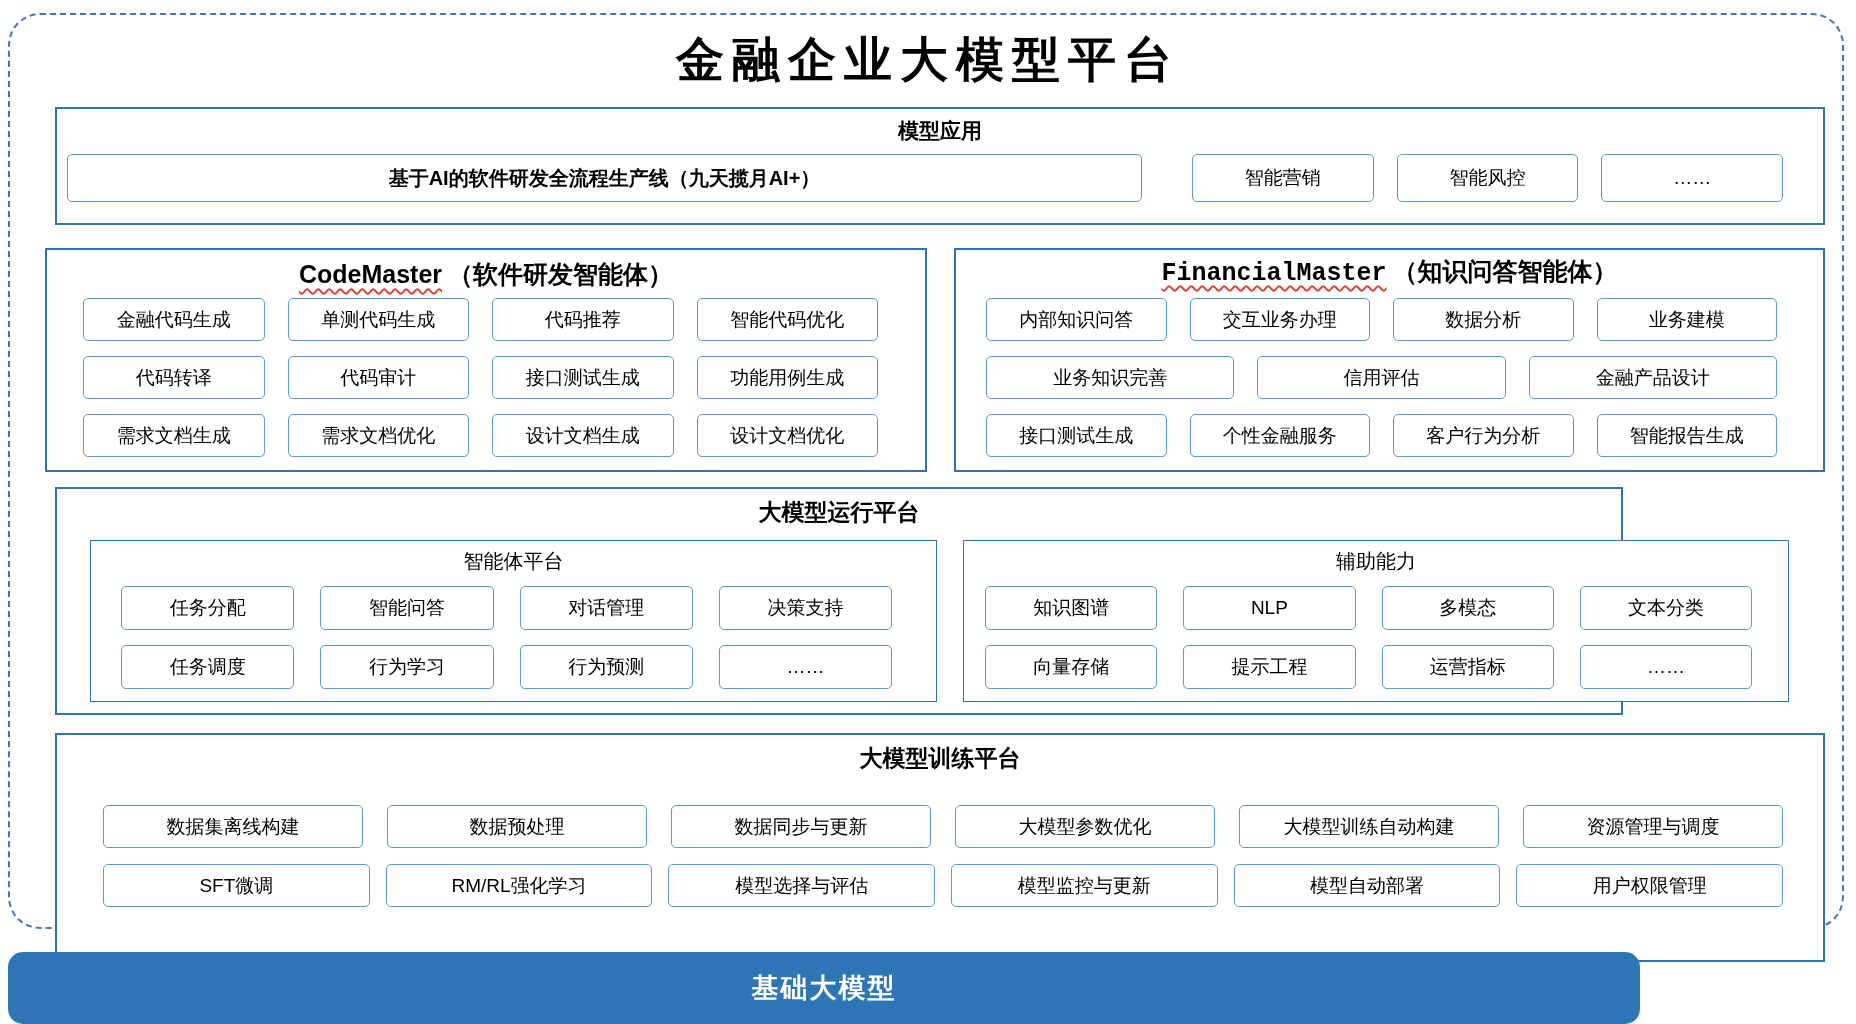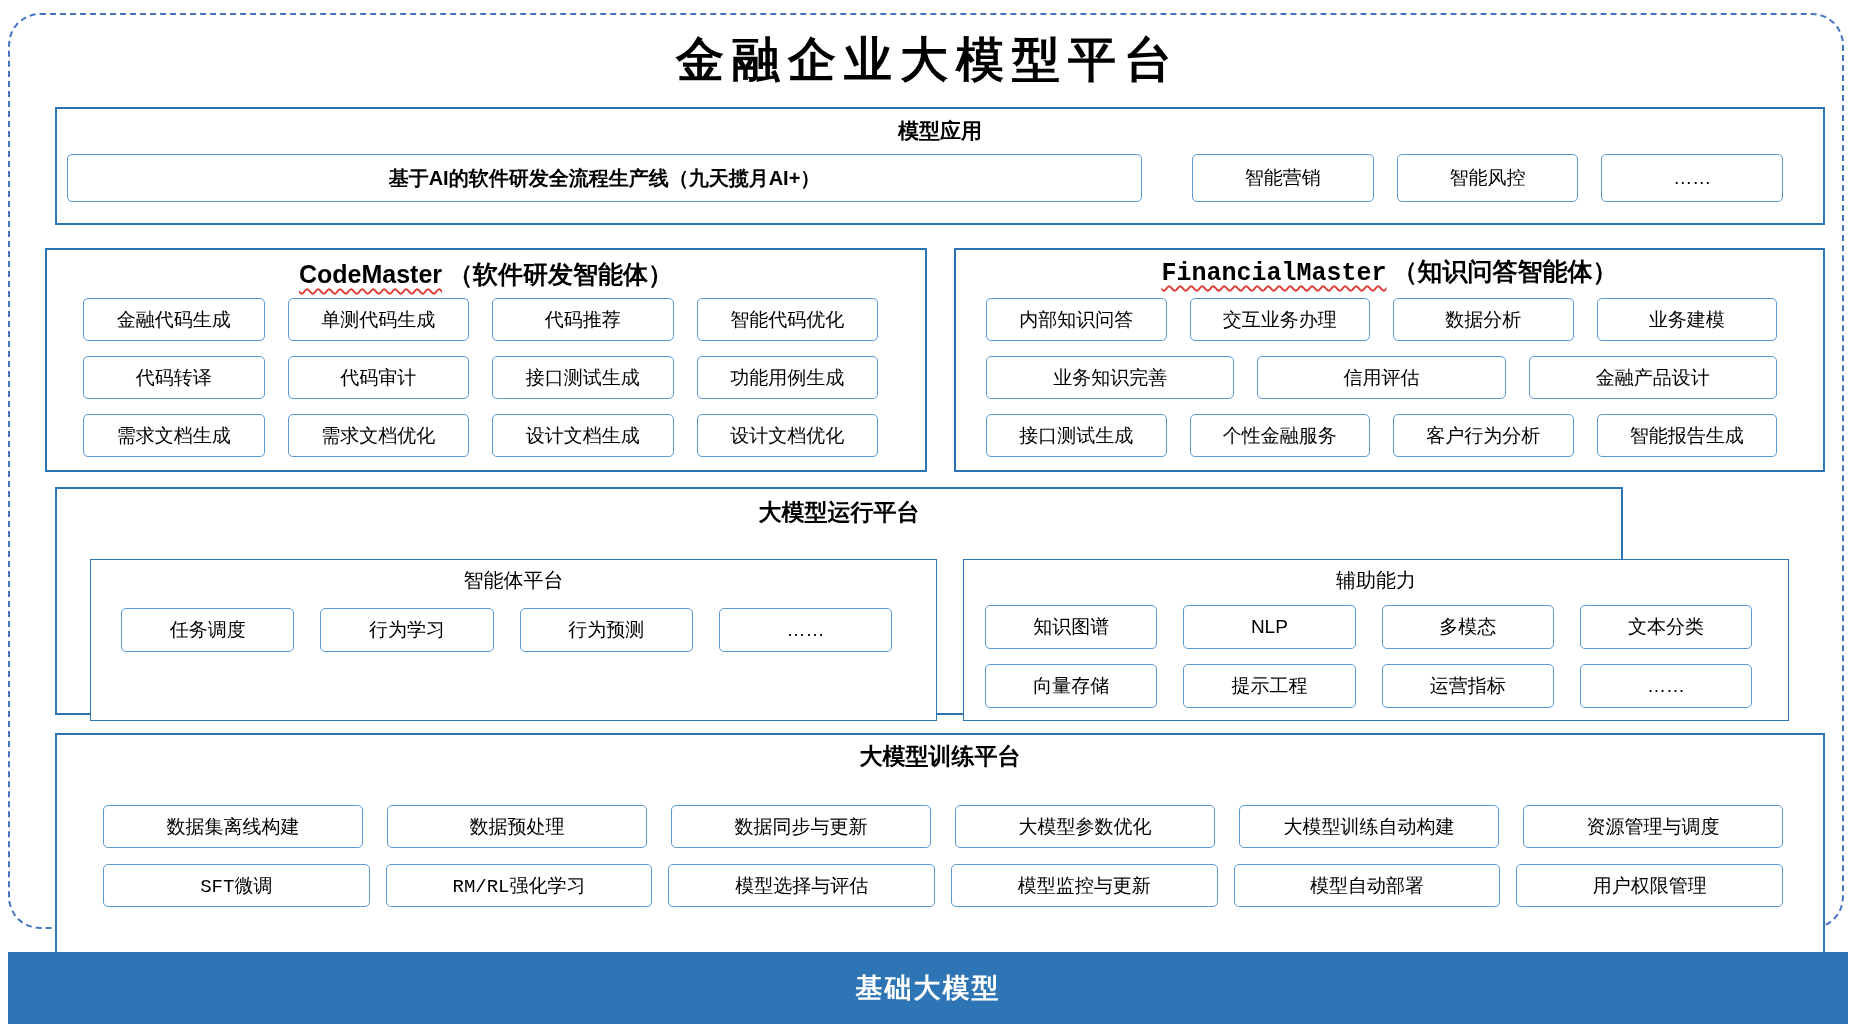--- a/index.html
+++ b/index.html
@@ -41,40 +41,40 @@
     text-decoration:underline; text-decoration-style:wavy;
     text-decoration-color:#e03a2f; text-decoration-thickness:2px; text-underline-offset:5px;
   }
   .agent-row { display:flex; gap:23px; margin-top:15px; }
   .agent-row.first { margin-top:7px; }
   .sec2-left  .agent-row { padding:0 47px 0 36px; }
   .sec2-right .agent-row { padding:0 46px 0 30px; }
 
   
   .sec3 { left:55px; top:487px; width:1568px; height:228px; }
-  .subbox { position:absolute; top:51px; border:1.5px solid #2E74B5; box-sizing:border-box; background:#fff; height:162px;margin-top:19px; }
+  .subbox { position:absolute; top:51px; border:1.5px solid #2E74B5; box-sizing:border-box; background:#fff; height:162px; }
   .subbox.left  { left:33px;  width:847px; }
   .subbox.right { left:906px; width:826px; }
   .sub-title { text-align:center; font-size:20px; line-height:26px; padding-top:7px; }
   .sub-row { display:flex; gap:26px; margin-top:15px; }
   .sub-row.first { margin-top:12px; }
   .sub-row .box { height:44px; }
   .subbox.left  .sub-row { padding:0 44px 0 30px; }
   .subbox.right .sub-row { padding:0 36px 0 21px; }
 
   
-  .sec4 { left:55px; top:733px; width:1770px; height:229px;font-family:Liberation Mono, monospace; }
+  .sec4 { left:55px; top:733px; width:1770px; height:229px; }
   .train-row { display:flex; gap:16px; padding:0 40px 0 46px; margin-top:16px; }
   .train-row.first { margin-top:32px;gap:24px; }
 
   
   .banner {
-    position:absolute; left:8px; top:952px; width:1840px; height:72px;
+    position:absolute; left:8px; top:952px; width:1632px; height:72px;
     background:#2E75B6; color:#fff; display:flex; align-items:center; justify-content:center;
-    font-size:27px; font-weight:bold; letter-spacing:2px;
+    font-size:27px; font-weight:bold; letter-spacing:2px;border-radius:15px;
   }
 </style>
 </head>
 <body>
 
 <div class="canvas">
 
   <div class="outer-dashed"></div>
 
   <div class="main-title">金融企业大模型平台</div>
@@ -134,20 +134,26 @@
       <div class="box">客户行为分析</div>
       <div class="box">智能报告生成</div>
     </div>
   </div>
 
   <div class="section sec3">
     <div class="sec-header big">大模型运行平台</div>
 
     <div class="subbox left">
       <div class="sub-title">智能体平台</div>
+      <div class="sub-row first">
+        <div class="box">任务分配</div>
+        <div class="box">智能问答</div>
+        <div class="box">对话管理</div>
+        <div class="box">决策支持</div>
+      </div>
       <div class="sub-row">
         <div class="box">任务调度</div>
         <div class="box">行为学习</div>
         <div class="box">行为预测</div>
         <div class="box">……</div>
       </div>
     </div>
 
     <div class="subbox right">
       <div class="sub-title">辅助能力</div>

